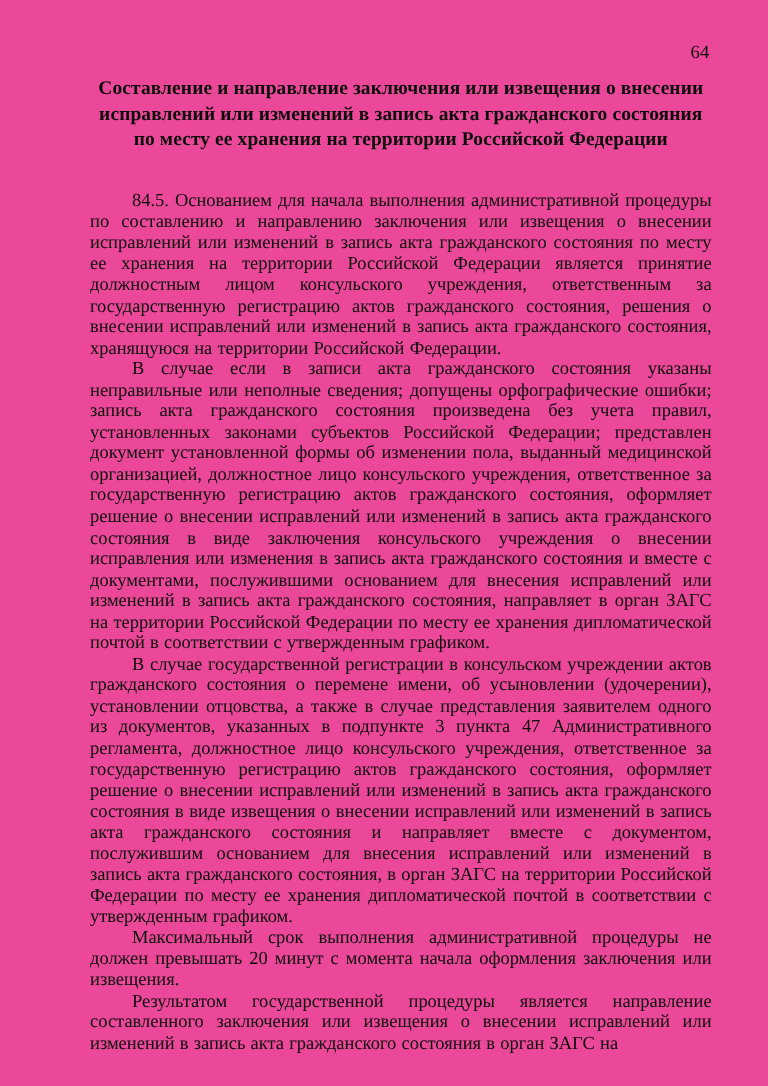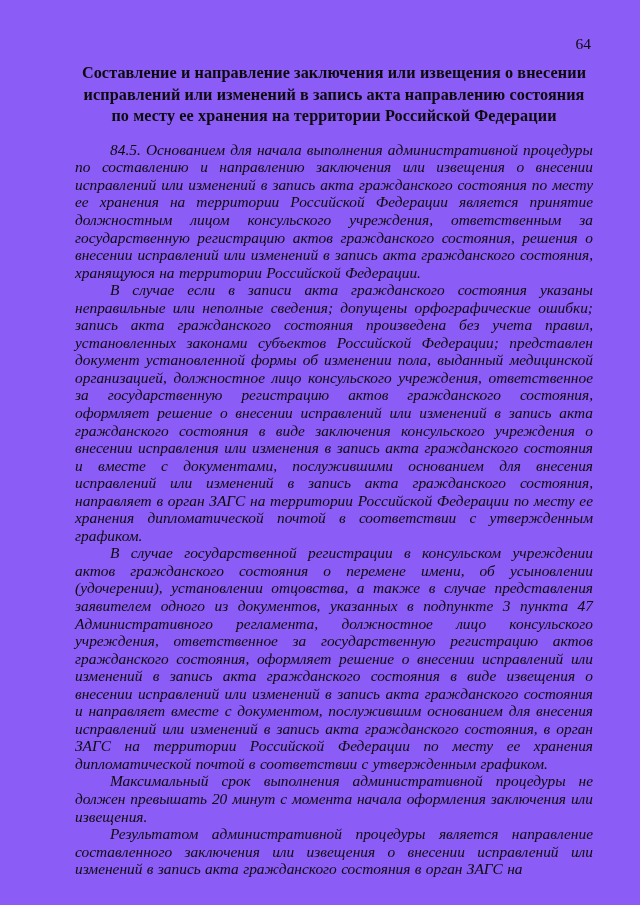--- a/index.html
+++ b/index.html
@@ -5,21 +5,21 @@
   html, body {
     margin: 0;
     padding: 0;
     background: #e8e8e8;
   }
   .sheet {
     position: relative;
     width: 640px;
     height: 905px;
     margin: 0;
-    background: #8b5cf6;
+    background: #ec4899;
     color: #0b0b0b;
     font-family: "Liberation Serif", "DejaVu Serif", serif;
     box-sizing: border-box;
     padding: 36px 47px 0 75px;
     overflow: hidden;
   }
   .page-number {
     text-align: right;
     font-size: 15.5px;
     line-height: 15px;
@@ -27,40 +27,39 @@
   }
   .doc-title {
     font-weight: bold;
     text-align: center;
     font-size: 16.2px;
     line-height: 21.6px;
     margin: 12px 0 0 0;
     letter-spacing: 0.1px;
   }
   .body-text {
-    margin-top: 13px;
-    font-style: italic;
+    margin-top: 31px;
   }
   .para {
     margin: 0;
     text-align: justify;
     text-indent: 35px;
     font-size: 15.4px;
     line-height: 17.55px;
     word-spacing: 0.5px;
   }
 </style>
 </head>
 <body>
 
 <div class="sheet">
   <div class="page-number">64</div>
 
-  <div class="doc-title">Составление и направление заключения или извещения о внесении исправлений или изменений в запись акта направлению состояния по месту ее хранения на территории Российской Федерации</div>
+  <div class="doc-title">Составление и направление заключения или извещения о внесении исправлений или изменений в запись акта гражданского состояния по месту ее хранения на территории Российской Федерации</div>
 
   <div class="body-text">
     <p class="para">84.5. Основанием для начала выполнения административной процедуры по составлению и направлению заключения или извещения о внесении исправлений или изменений в запись акта гражданского состояния по месту ее хранения на территории Российской Федерации является принятие должностным лицом консульского учреждения, ответственным за государственную регистрацию актов гражданского состояния, решения о внесении исправлений или изменений в запись акта гражданского состояния, хранящуюся на территории Российской Федерации.</p>
     <p class="para">В случае если в записи акта гражданского состояния указаны неправильные или неполные сведения; допущены орфографические ошибки; запись акта гражданского состояния произведена без учета правил, установленных законами субъектов Российской Федерации; представлен документ установленной формы об изменении пола, выданный медицинской организацией, должностное лицо консульского учреждения, ответственное за государственную регистрацию актов гражданского состояния, оформляет решение о внесении исправлений или изменений в запись акта гражданского состояния в виде заключения консульского учреждения о внесении исправления или изменения в запись акта гражданского состояния и вместе с документами, послужившими основанием для внесения исправлений или изменений в запись акта гражданского состояния, направляет в орган ЗАГС на территории Российской Федерации по месту ее хранения дипломатической почтой в соответствии с утвержденным графиком.</p>
     <p class="para">В случае государственной регистрации в консульском учреждении актов гражданского состояния о перемене имени, об усыновлении (удочерении), установлении отцовства, а также в случае представления заявителем одного из документов, указанных в подпункте 3 пункта 47 Административного регламента, должностное лицо консульского учреждения, ответственное за государственную регистрацию актов гражданского состояния, оформляет решение о внесении исправлений или изменений в запись акта гражданского состояния в виде извещения о внесении исправлений или изменений в запись акта гражданского состояния и направляет вместе с документом, послужившим основанием для внесения исправлений или изменений в запись акта гражданского состояния, в орган ЗАГС на территории Российской Федерации по месту ее хранения дипломатической почтой в соответствии с утвержденным графиком.</p>
     <p class="para">Максимальный срок выполнения административной процедуры не должен превышать 20 минут с момента начала оформления заключения или извещения.</p>
-    <p class="para">Результатом административной процедуры является направление составленного заключения или извещения о внесении исправлений или изменений в запись акта гражданского состояния в орган ЗАГС на</p>
+    <p class="para">Результатом государственной процедуры является направление составленного заключения или извещения о внесении исправлений или изменений в запись акта гражданского состояния в орган ЗАГС на</p>
   </div>
 </div>
 
 </body></html>

